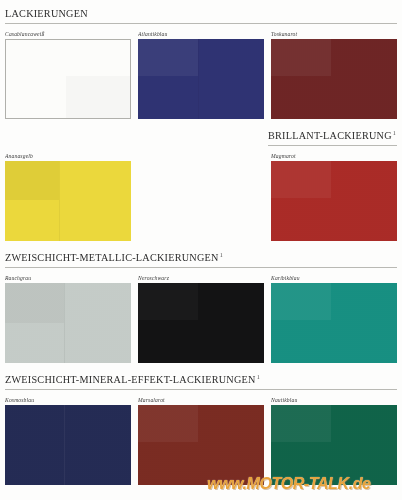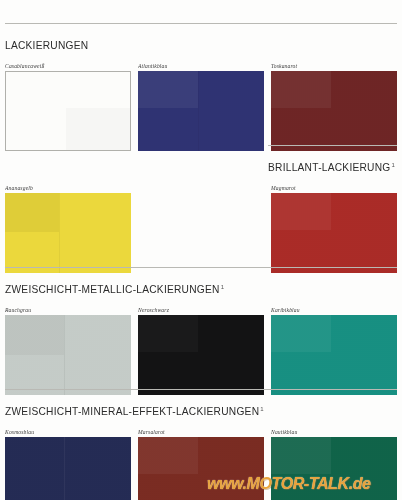--- a/index.html
+++ b/index.html
@@ -19,27 +19,26 @@
     width: 402px;
     height: 500px;
     background: #fdfdfc;
   }
   .section {
     position: absolute;
     left: 0;
     width: 402px;
   }
   .section-heading {
-    font-family: Liberation Sans, sans-serif;
+    font-family: Liberation Serif, serif;
     font-size: 10.2px;
     letter-spacing: 0.25px;
     color: #2b2b2b;
     padding-left: 5px;
     white-space: nowrap;
-    margin-top: 32px;
   }
   .section-heading.right-aligned {
     padding-left: 0;
     margin-left: 268px;
   }
   .section-heading .sup {
     font-size: 6px;
     vertical-align: super;
     color: #555;
     margin-left: 1px;

